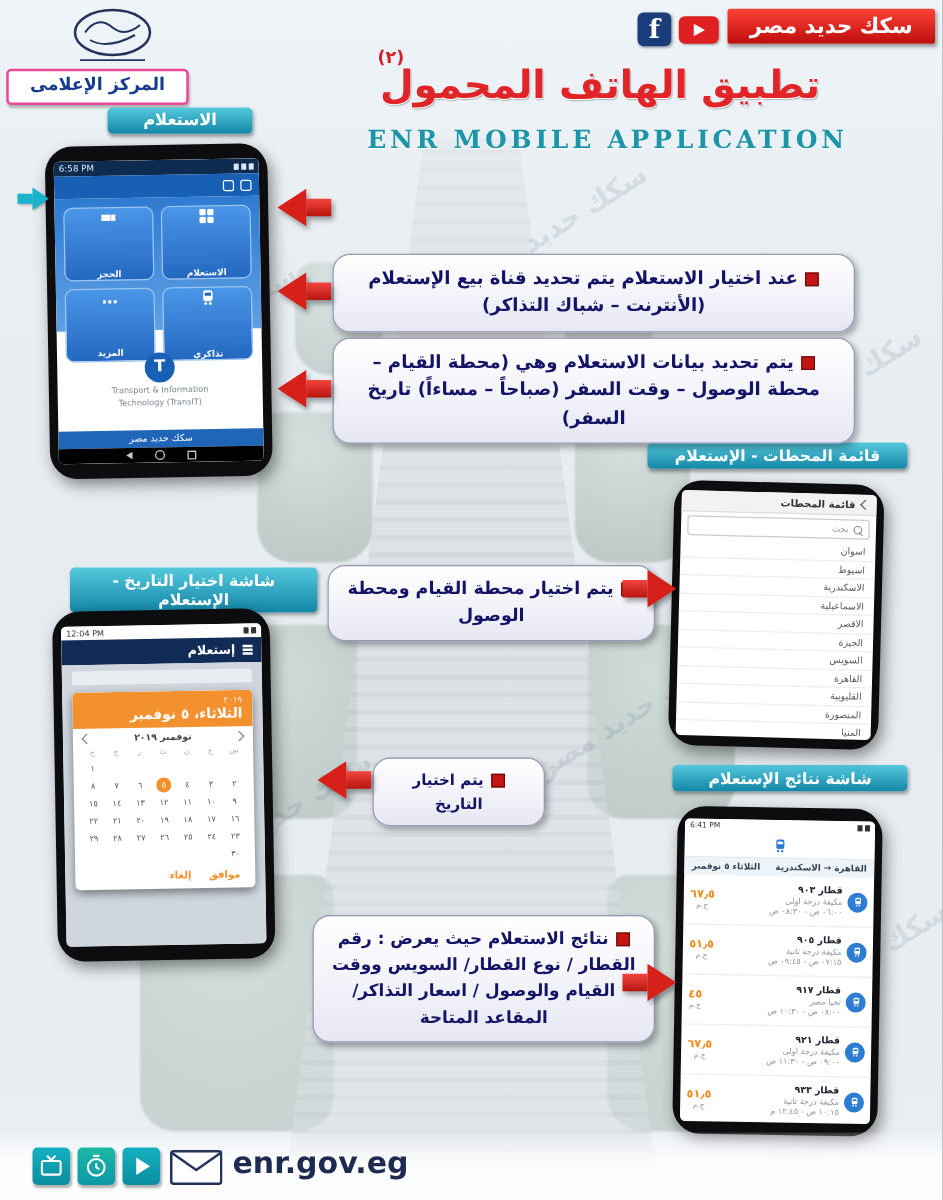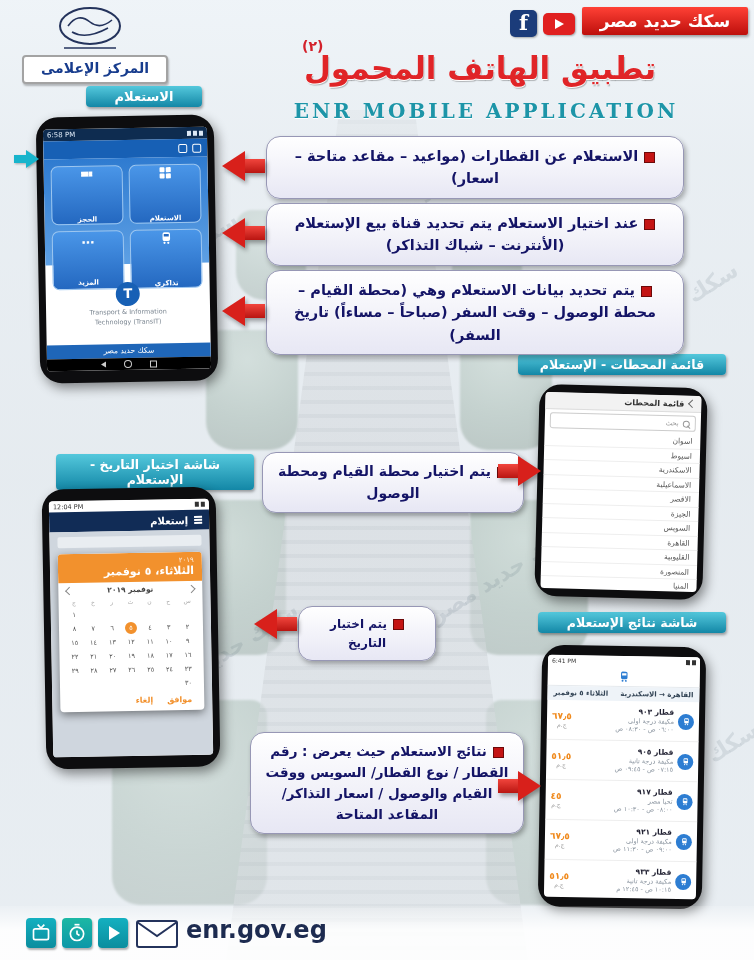--- a/index.html
+++ b/index.html
@@ -17,22 +17,22 @@
   .r1{left:452px;top:210px;width:70px;height:90px;}  .r2{left:460px;top:330px;width:92px;height:120px;}
   .r3{left:470px;top:500px;width:118px;height:155px;}.r4{left:486px;top:700px;width:155px;height:205px;}
   .veil{position:absolute;inset:0;background:linear-gradient(180deg,rgba(240,245,249,.92) 0%,
         rgba(240,245,249,.6) 16%,rgba(240,245,249,.38) 50%,rgba(240,245,249,.55) 100%);}
   .wm{position:absolute;font-size:22px;font-weight:bold;color:rgba(70,95,110,.13);
       transform:rotate(-32deg);white-space:nowrap;direction:rtl;}
   .wm1{left:80px;top:250px;} .wm2{left:360px;top:170px;} .wm3{left:580px;top:300px;}
   .wm4{left:140px;top:640px;}.wm5{left:420px;top:560px;} .wm6{left:600px;top:760px;}
   
   .logo{position:absolute;left:50px;top:4px;width:80px;height:48px;}
-  .media-center{position:absolute;left:22px;top:55px;width:142px;height:25px;background:#fff;
-      border:2px solid #a3a3a3;border-radius:4px;color:#173c8d;font-weight:bold;font-size:14px;
+  .media-center{position:absolute;left:5px;top:55px;width:142px;height:25px;background:#fff;
+      border:2px solid #ec4899;border-radius:4px;color:#173c8d;font-weight:bold;font-size:14px;
       line-height:23px;text-align:center;direction:rtl;box-shadow:1px 2px 2px rgba(0,0,0,.25);}
   .fb{position:absolute;left:510px;top:10px;width:27px;height:27px;background:#1b3c7a;border-radius:5px;
       color:#fff;font-weight:bold;font-size:21px;line-height:26px;text-align:center;
       font-family:"DejaVu Serif",serif;box-shadow:1px 1px 2px rgba(0,0,0,.3);}
   .yt{position:absolute;left:543px;top:13px;width:32px;height:22px;background:#e02020;border-radius:5px;
       box-shadow:1px 1px 2px rgba(0,0,0,.3);}
   .yt i{position:absolute;left:12px;top:6px;width:0;height:0;border-top:5px solid transparent;
       border-bottom:5px solid transparent;border-left:9px solid #fff;}
   .banner{position:absolute;left:582px;top:7px;width:166px;height:28px;direction:rtl;
       background:linear-gradient(180deg,#ff4136,#bd0f0c);color:#fff;font-weight:bold;font-size:17px;
@@ -276,23 +276,20 @@
         <i class="nav-cir"></i>
         <i class="nav-sq"></i>
       </div>
     </div>
   </div>
   <div class="pointer">
     <div class="p-tail"></div>
       <div class="p-head"></div>
   </div>
 
-  <div class="callout co1">
-    <span class="bullet"></span><span>الاستعلام عن القطارات (مواعيد – مقاعد متاحة – اسعار)</span>
-  </div>
   <div class="callout co2">
     <span class="bullet"></span><span>عند اختيار الاستعلام يتم تحديد قناة بيع الإستعلام (الأنترنت – شباك التذاكر)</span>
   </div>
   <div class="callout co3">
     <span class="bullet"></span><span>يتم تحديد بيانات الاستعلام وهي (محطة القيام – محطة الوصول – وقت السفر (صباحاً – مساءاً) تاريخ السفر)</span>
   </div>
   <div class="arrow left a1">
       <span class="head"></span>
       <span class="tail"></span>
     </div>

